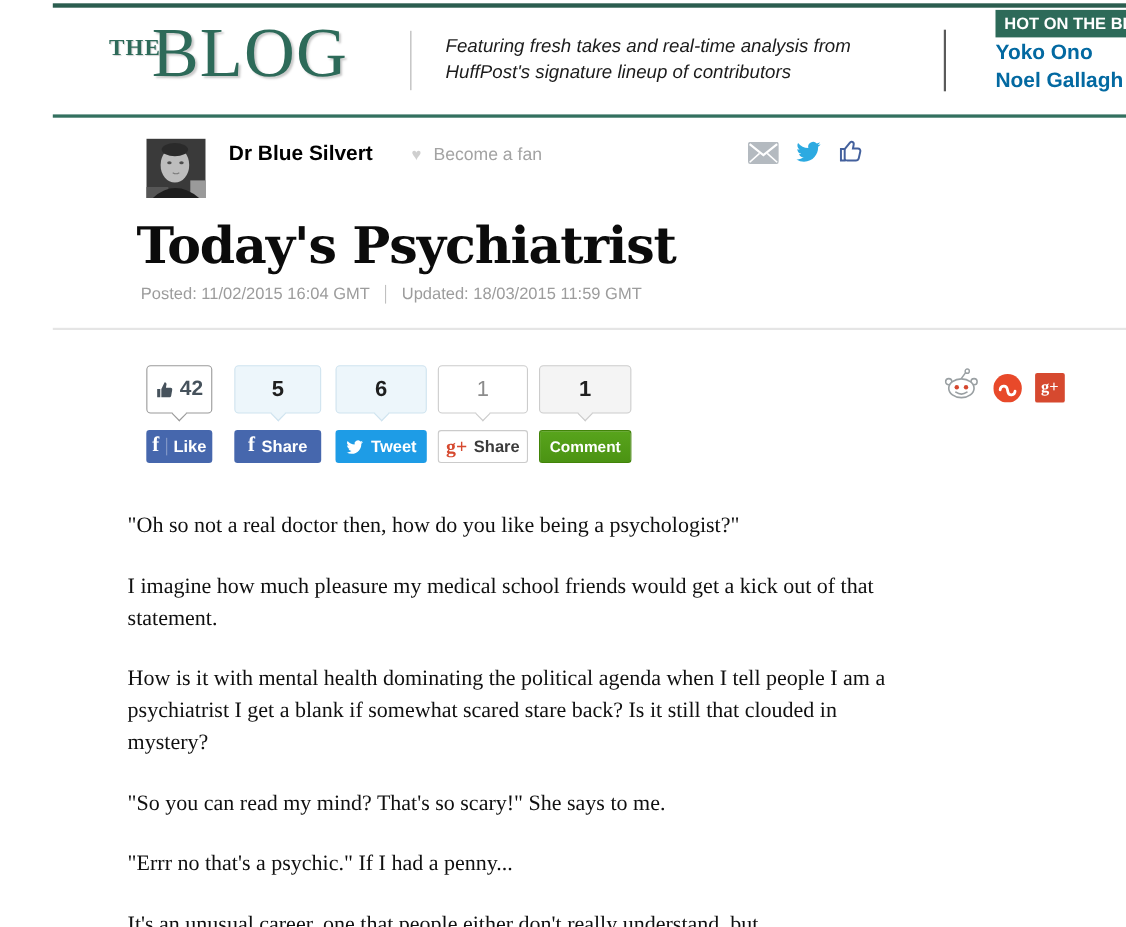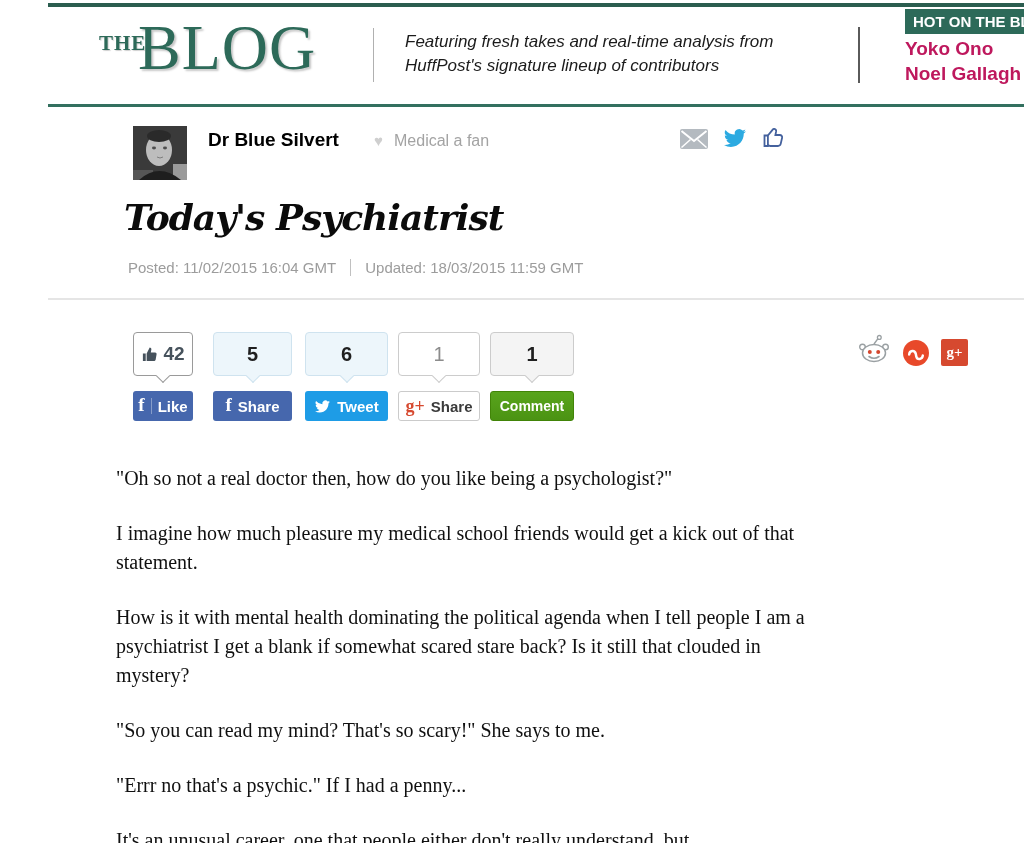--- a/index.html
+++ b/index.html
@@ -27,38 +27,38 @@
   .mast-divider1 { left:373px; top:28px; width:1px; height:54px; background:#b0b0b0; }
   .tagline {
     left:405px; top:30px; font-style:italic; font-size:17px; line-height:24px;
     color:#1b1b1b;
   }
   .mast-divider2 { left:858px; top:27px; width:2px; height:56px; background:#5a5a5a; }
   .hot-badge {
     left:905px; top:9px; background:#2d6a59; color:#fff; font-weight:bold;
     font-size:15px; padding:4px 8px; white-space:nowrap;
   }
-  .hot-item { left:905px; color:#be185d; font-weight:bold; font-size:19px; white-space:nowrap; cursor:pointer; }
+  .hot-item { left:905px; color:#0369a1; font-weight:bold; font-size:19px; white-space:nowrap; cursor:pointer; }
   .hot-item.i0 { top:38px; }
   .hot-item.i1 { top:63px; }
 
   
   .avatar { left:133px; top:126px; width:54px; height:54px; cursor:pointer; }
   .author-name { left:208px; top:129px; font-size:19px; font-weight:bold; color:#000; }
   .heart { left:374px; top:132px; font-size:15px; color:#cfcfcf; }
   .become-fan { left:394px; top:132px; font-size:16px; color:#a3a3a3; cursor:pointer; }
   .author-bio { left:208px; top:152px; font-size:15px; line-height:23px; color:#1d1d1d; }
   .hdr-icon { cursor:pointer; }
   .icon-mail { left:680px; top:129px; }
   .icon-tw { left:722px; top:127px; }
   .icon-thumb { left:762px; top:125px; }
 
   .article-title {
     left:124px; top:196px; font-family:"DejaVu Serif", serif;
-    font-weight:bold; font-size:36px; color:#0b0b0b; letter-spacing:-1px;font-style:italic;
+    font-weight:bold; font-size:46px; color:#0b0b0b; letter-spacing:-1px;
   }
   .posted-row { left:128px; top:259px; font-size:15px; color:#9c9c9c; display:flex; align-items:center; }
   .posted-bar { display:inline-block; width:1px; height:17px; background:#c0c0c0; margin:0 14px; }
 
   .section-rule { left:48px; top:298px; width:976px; height:2px; background:#e5e5e5; }
 
   
   .share-group { position:absolute; top:332px; }
   .g-like    { left:133px; width:60px; }
   .g-fbshare { left:213px; width:79px; }
@@ -140,21 +140,21 @@
       <ellipse cx="26" cy="24" rx="13" ry="16" fill="#bdbdbd"></ellipse>
       <ellipse cx="26" cy="10" rx="12" ry="6" fill="#2a2a2a"></ellipse>
       <path d="M6 54 Q26 36 48 54 Z" fill="#1e1e1e"></path>
       <ellipse cx="21" cy="22" rx="2" ry="1.4" fill="#4d4d4d"></ellipse>
       <ellipse cx="32" cy="22" rx="2" ry="1.4" fill="#4d4d4d"></ellipse>
       <path d="M24 31 q3 2 6 0" stroke="#7d7d7d" fill="none"></path>
     </svg>
   </div>
   <div class="abs author-name">Dr Blue Silvert</div>
   <div class="abs heart">♥</div>
-  <div class="abs become-fan">Medical a fan</div>
+  <div class="abs become-fan">Become a fan</div>
 
   <div class="abs hdr-icon icon-mail">
     <svg width="28" height="20" viewBox="0 0 28 20">
       <rect width="28" height="20" rx="2" fill="#b4bac0"></rect>
       <polyline points="1.5,2 14,12 26.5,2" stroke="#fff" stroke-width="2" fill="none"></polyline>
       <line x1="1.5" y1="18.5" x2="10.5" y2="10.5" stroke="#fff" stroke-width="1.5"></line>
       <line x1="26.5" y1="18.5" x2="17.5" y2="10.5" stroke="#fff" stroke-width="1.5"></line>
     </svg>
   </div>
   <div class="abs hdr-icon icon-tw">

